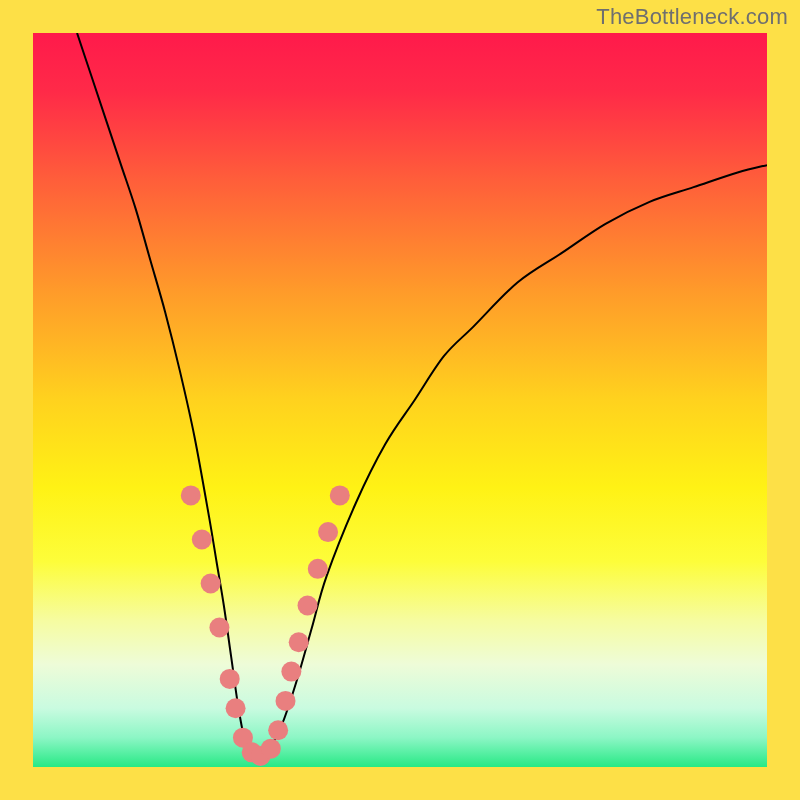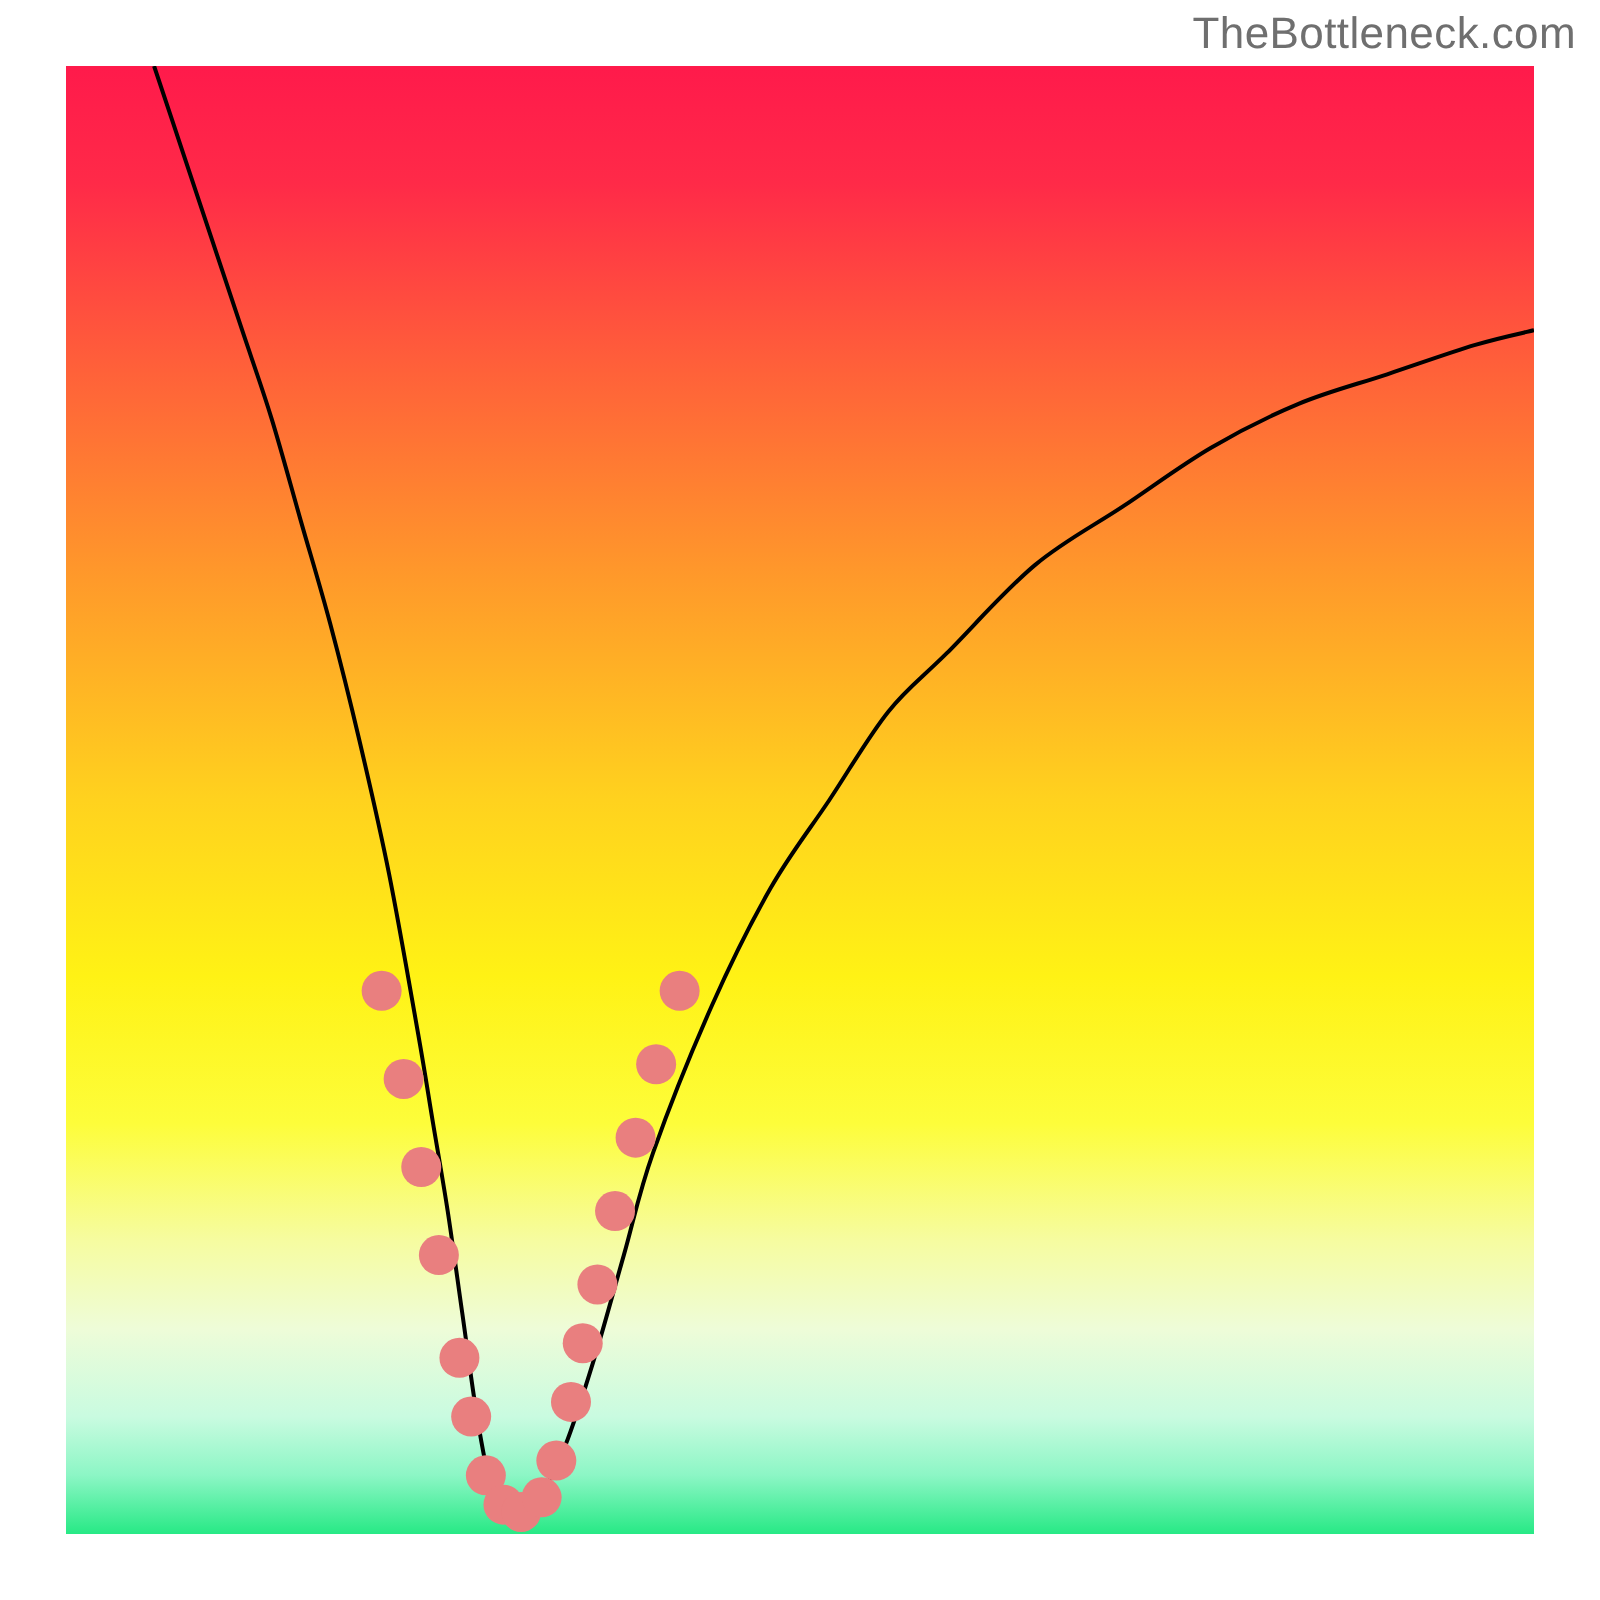--- a/index.html
+++ b/index.html
@@ -8,21 +8,21 @@
     width: 800px;
     height: 800px;
     background: #000;
     overflow: hidden;
     font-family: Arial, Helvetica, sans-serif;
   }
   .frame {
     position: relative;
     width: 800px;
     height: 800px;
-    background: #ffffff;
+    background: #fde047;
   }
   .watermark {
     position: absolute;
     top: 4px;
     right: 12px;
     color: #6f6f6f;
     font-size: 22px;
     letter-spacing: 0.2px;
     z-index: 10;
   }

